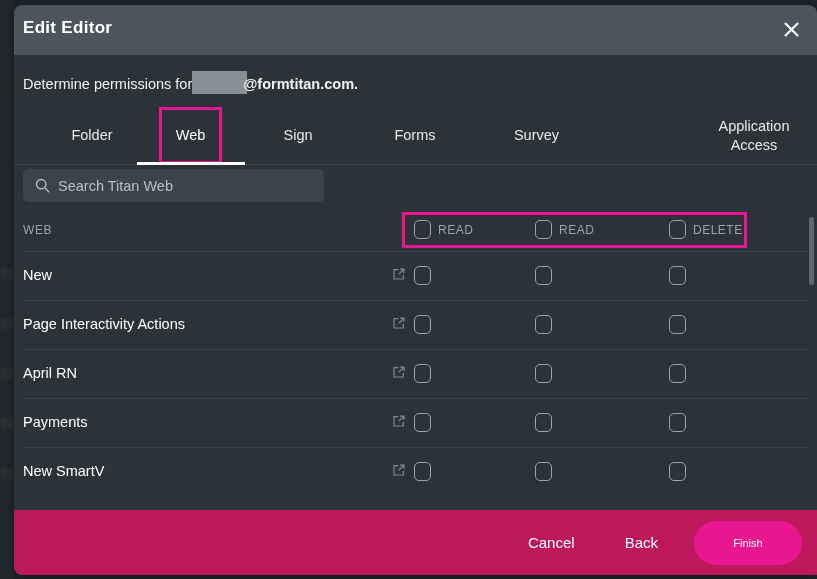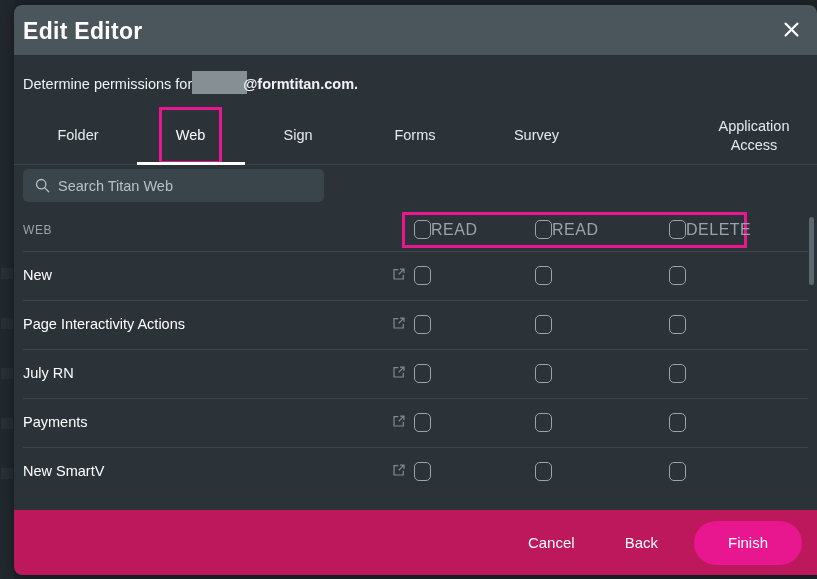--- a/index.html
+++ b/index.html
@@ -39,21 +39,21 @@
 
   
   .titlebar {
     position: relative;
     height: 50px;
     background: #4a565c;
     border-radius: 8px 8px 0 0;
   }
   .title-text {
     position: absolute; left: 9px; top: 13px;
-    font-size: 23px; font-weight: bold; color: #ffffff;
+    font-size: 17px; font-weight: bold; color: #ffffff;
     letter-spacing: .3px;
   }
   .close-btn {
     position: absolute; right: 12px; top: 10px;
     width: 28px; height: 28px;
     display: flex; align-items: center; justify-content: center;
     cursor: pointer;
   }
   .close-btn svg { display:block; }
 
@@ -146,21 +146,22 @@
     width: 345px; height: 36px;
     border: 3px solid #e8168f;
     pointer-events: none;
   }
   .col-head {
     position: absolute; top: 10px;
     display: flex; align-items: center;
     cursor: pointer;
   }
   .col-head .lab {
-    font-size: 16px; color: #9aa4aa; letter-spacing: .5px;
+    font-size: 12px; color: #9aa4aa; letter-spacing: .5px;
+    margin-left: 7px;
   }
 
   .cb {
     width: 17px; height: 19px;
     border: 1.6px solid #9aa4aa;
     border-radius: 5px;
     background: transparent;
     display: block;
     flex: none;
   }
@@ -205,21 +206,21 @@
   }
   .btn-text {
     font-size: 15px; color: #ffffff;
     background: none; border: none;
     font-family: "Liberation Sans", sans-serif;
     cursor: pointer;
     padding: 6px 14px;
     margin-right: 22px;
   }
   .btn-primary {
-    font-size: 15px; color: #ffffff;
+    font-size: 11px; color: #ffffff;
     background: #e8168f;
     border: none; border-radius: 22px;
     font-family: "Liberation Sans", sans-serif;
     width: 108px; height: 44px;
     cursor: pointer;
     margin-right: 15px;
   }
 </style>
 </head>
 <body>
@@ -246,21 +247,21 @@
       </div>
     </div>
 
     <div class="subtitle-wrap">
       <div class="subtitle">
         <span class="pre">Determine permissions for</span><span class="redaction"></span><span class="post">@formtitan.com.</span>
       </div>
     </div>
 
     <div class="tabs" id="tabbar">
-        <div class="tab" style="left: 18px; width: 92px;">
+        <div class="tab" style="left: 32px; width: 92px;">
           <span>Folder</span>
         </div>
         <div class="tab active highlighted" style="left: 145px; width: 63px;">
           <span class="hl"></span>
           <span>Web</span>
         </div>
         <div class="tab" style="left: 246px; width: 76px;">
           <span>Sign</span>
         </div>
         <div class="tab" style="left: 360px; width: 82px;">
@@ -337,21 +338,21 @@
               <span class="cb"></span>
             </div>
             <div class="row-cell" style="left: 512px;">
               <span class="cb"></span>
             </div>
             <div class="row-cell" style="left: 646px;">
               <span class="cb"></span>
             </div>
           </div>
           <div class="trow">
-            <div class="row-label">July RN</div>
+            <div class="row-label">April RN</div>
             <div class="link-icon" style="left: 369px;">
               <svg width="14" height="14" viewBox="0 0 16 16" aria-hidden="true">
                 <path d="M3 3.8h4.2V2.4H1.6v12h12V8.8h-1.4V13H3z" fill="#7f8a91"></path>
                 <path d="M9.2 1.6h5.2v5.2h-1.4V4.0L8.2 8.8 7.2 7.8l4.8-4.8H9.2z" fill="#7f8a91"></path>
               </svg>
             </div>
             <div class="row-cell" style="left: 391px;">
               <span class="cb"></span>
             </div>
             <div class="row-cell" style="left: 512px;">

